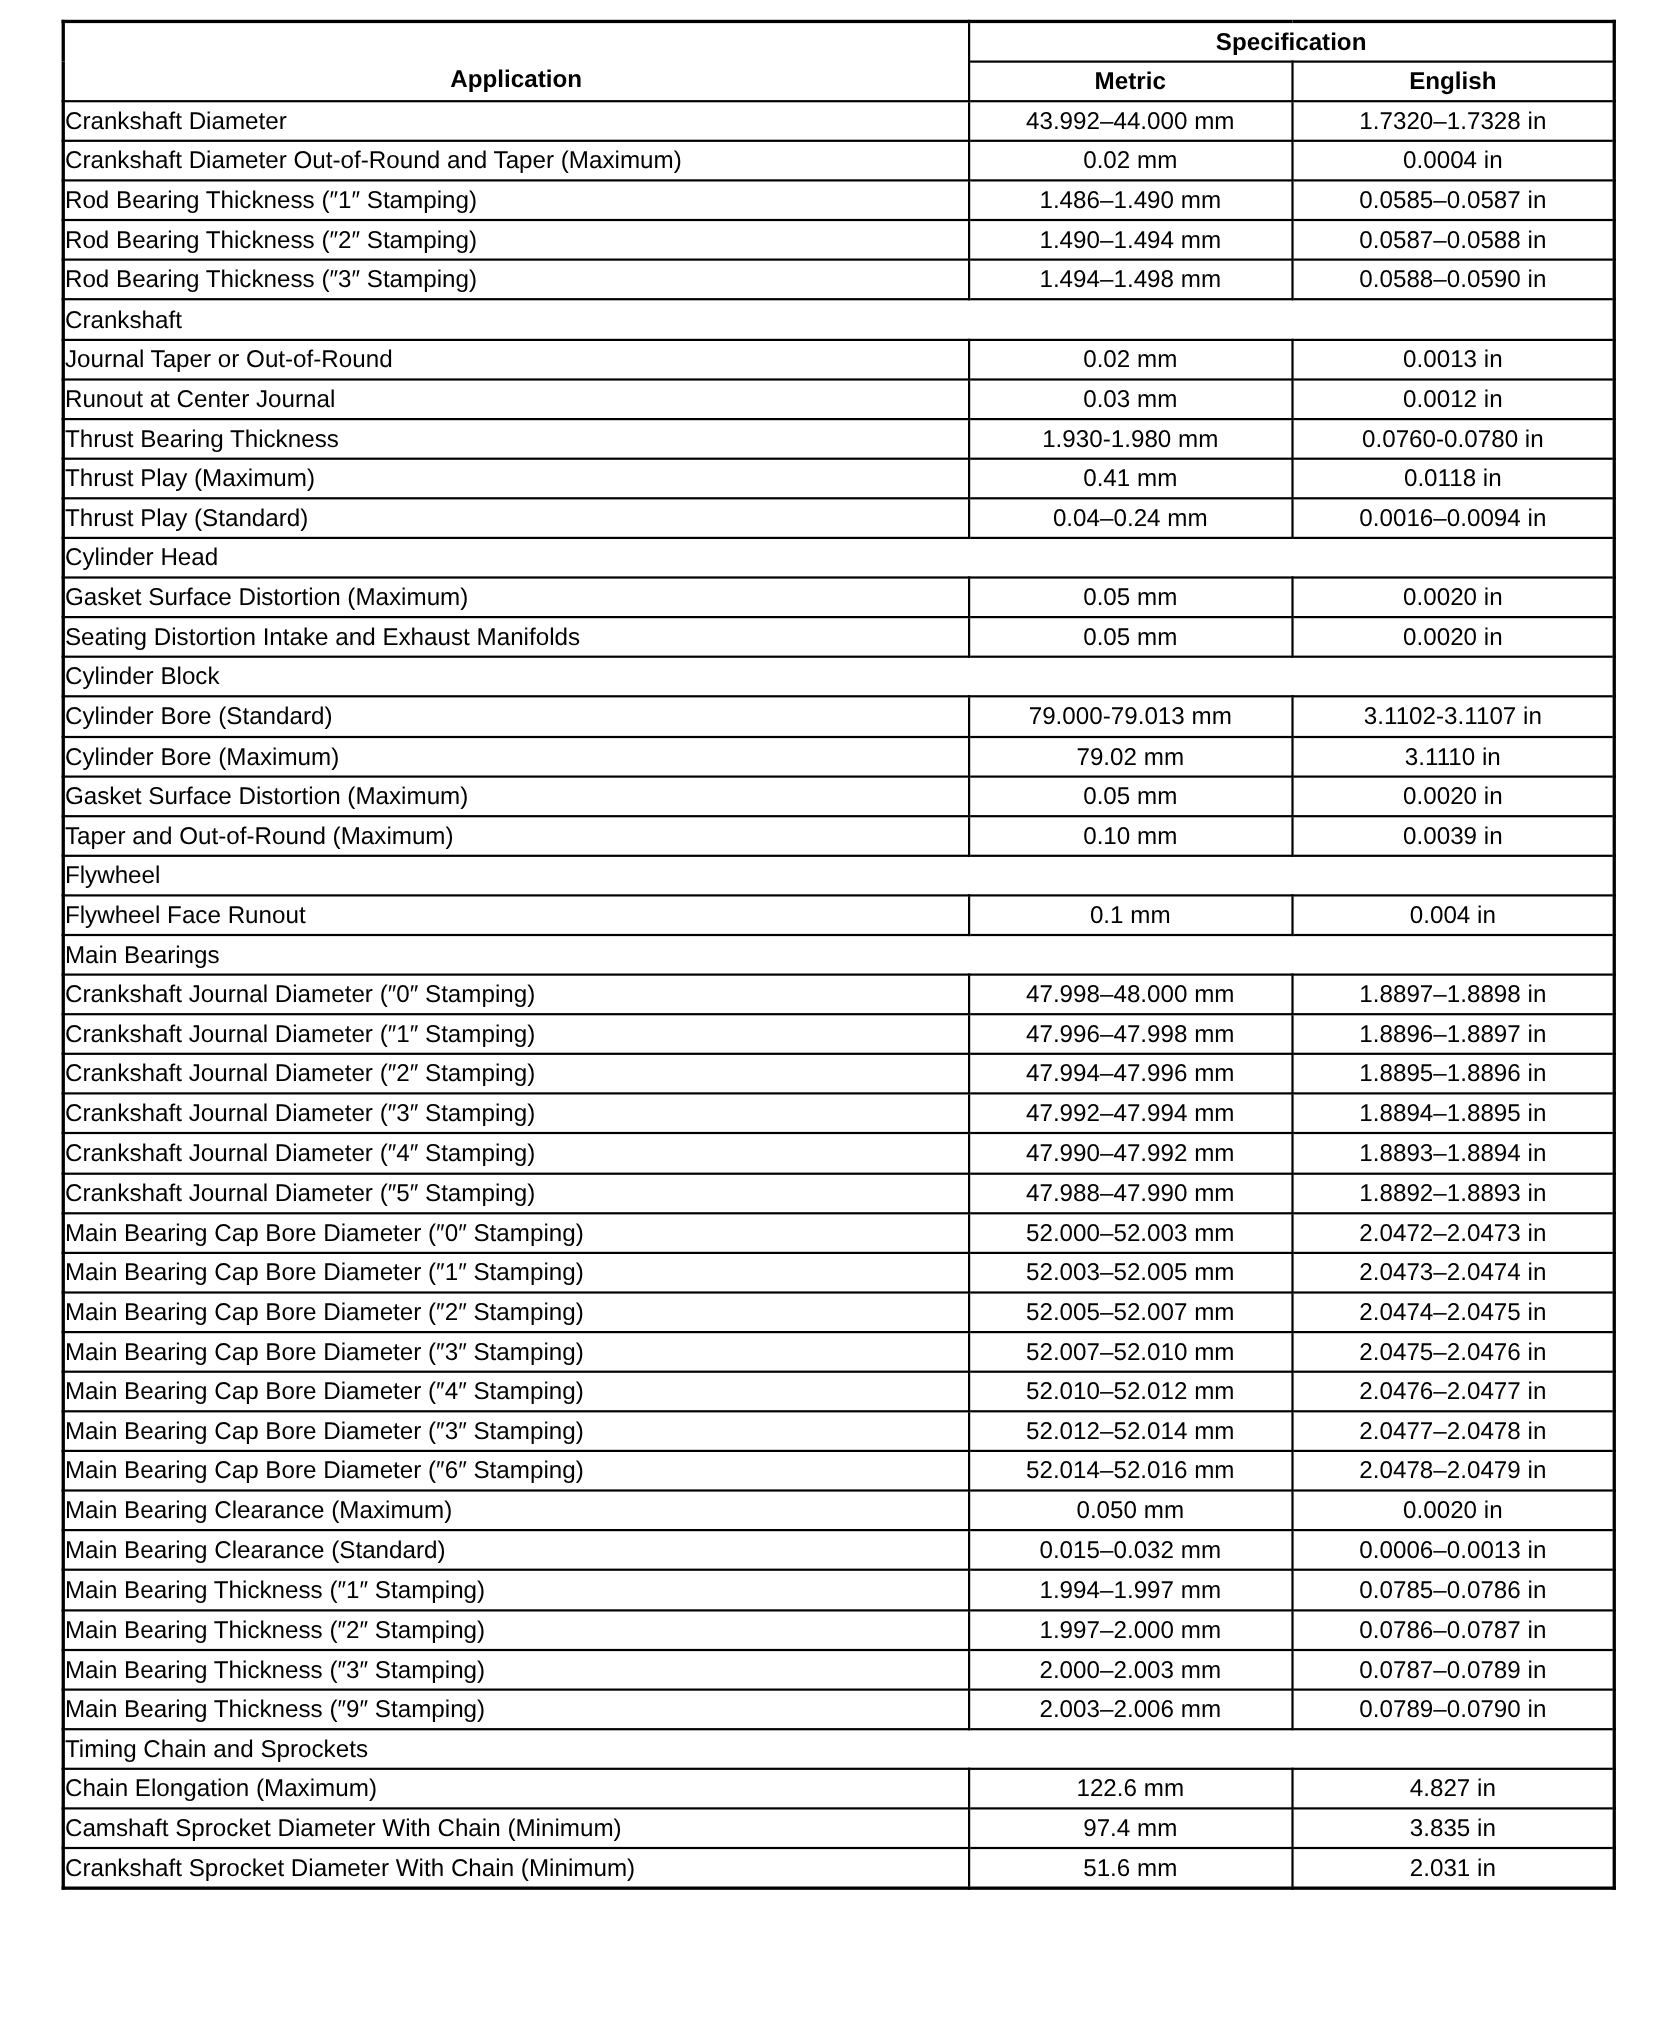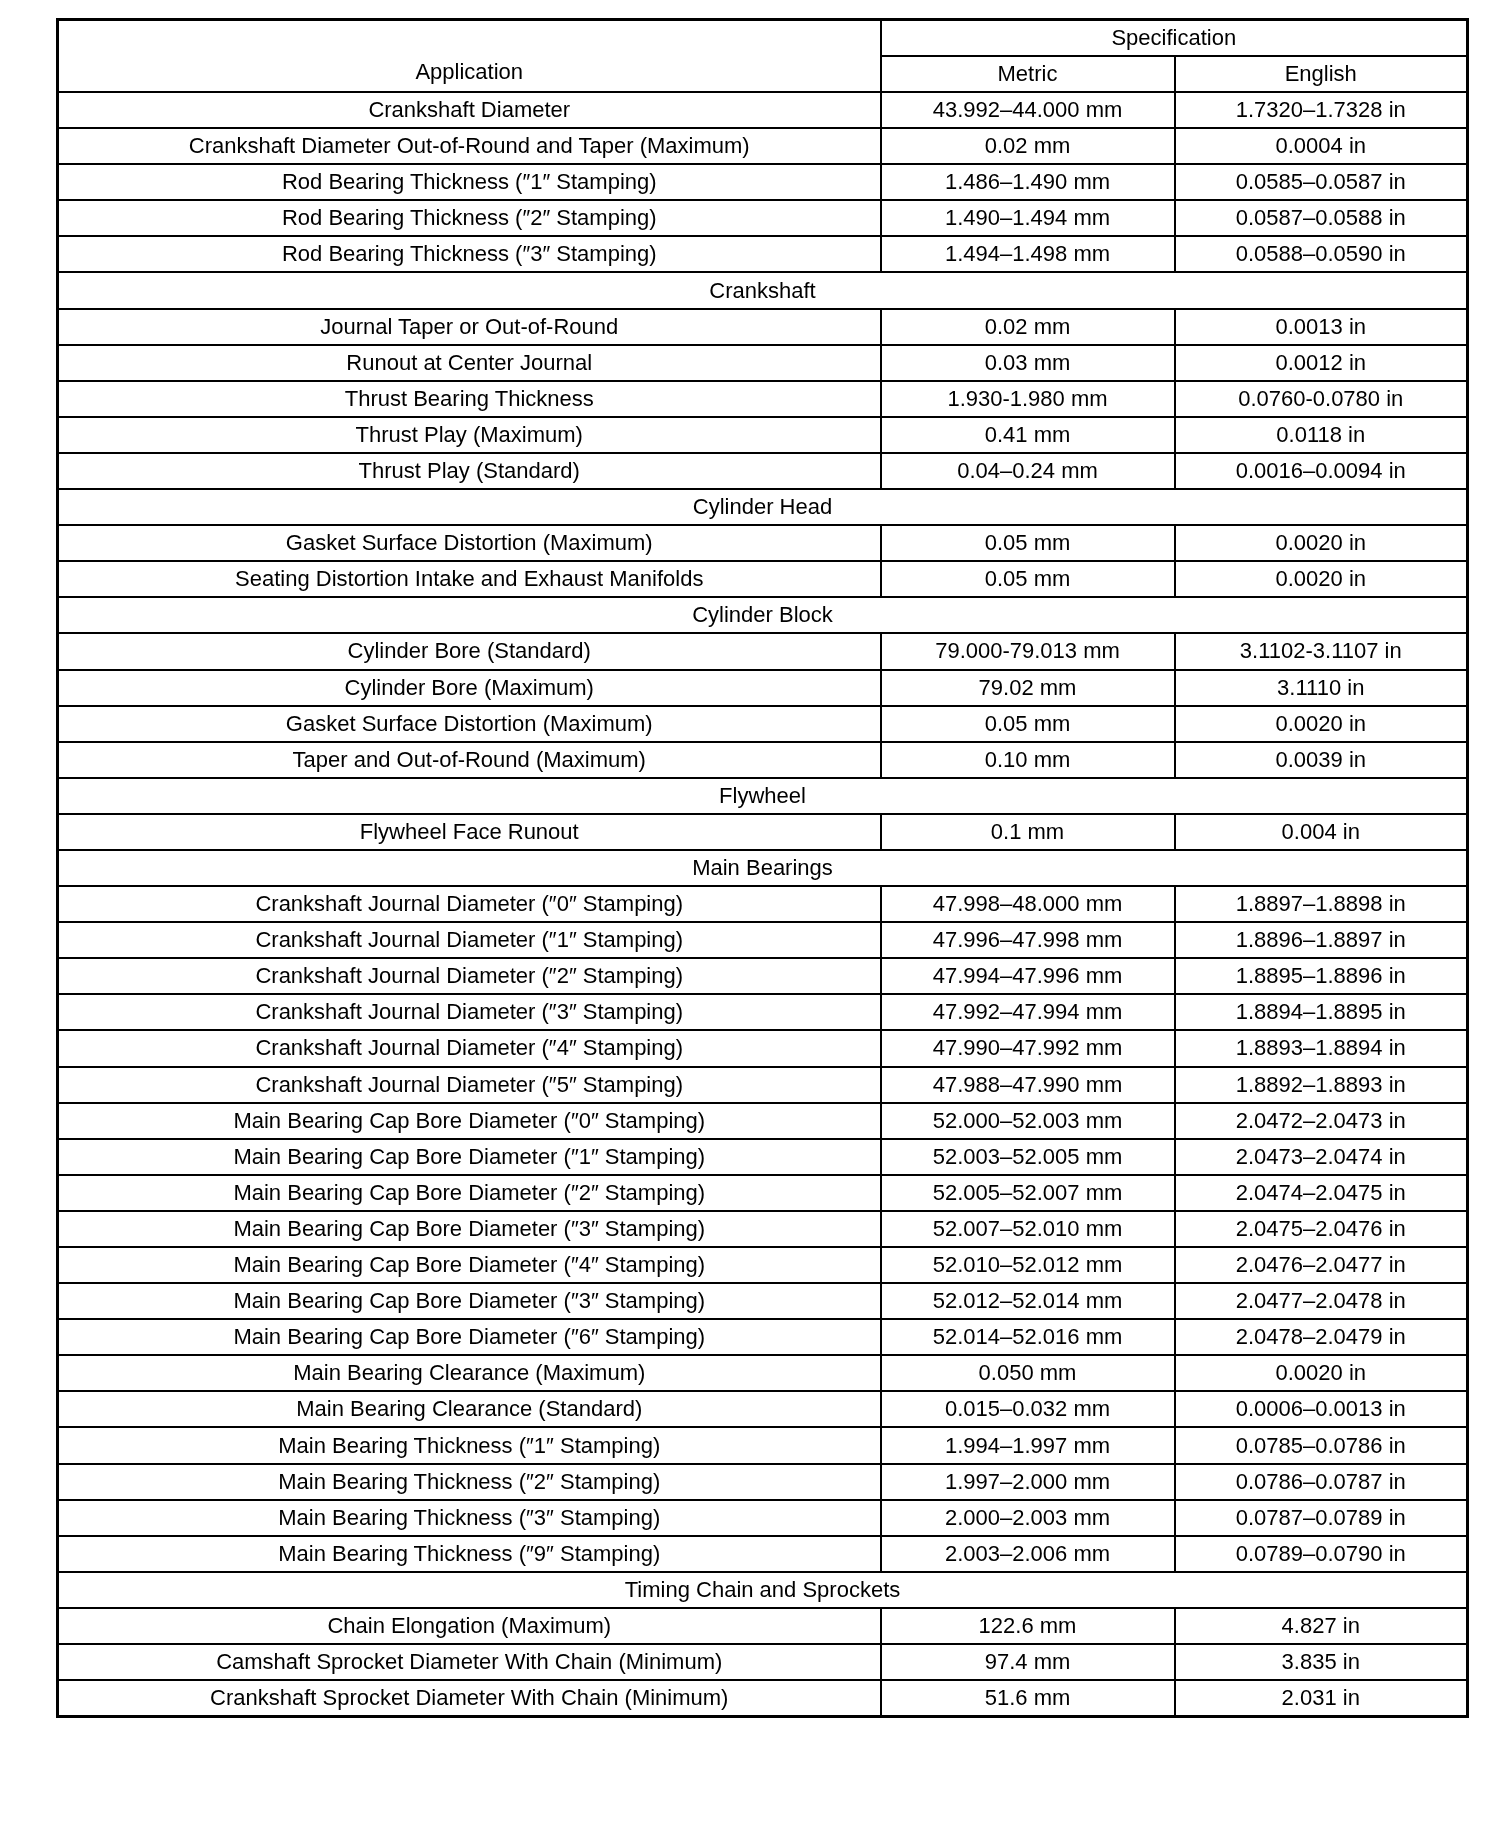--- a/index.html
+++ b/index.html
@@ -30,29 +30,29 @@
 
     #spec-table th, #spec-table td {
       border: 2.5px solid #000;
       padding: 0;
       font-size: 22px;
       line-height: 1;
       white-space: nowrap;
       overflow: hidden;
     }
     #spec-table th {
-      font-weight: normal;
+      font-weight: bold;
       text-align: center;
     }
     .h-top th { height: 34px; }
     .h-sub th { height: 34px; }
     .th-app { vertical-align: bottom; padding-bottom: 8px !important; }
 
     #spec-table td { height: 34.1px; }
-    td.label { text-align: center; padding-left: 34px; }
+    td.label { text-align: left; padding-left: 34px; }
     td.label.section { padding-left: 13px; }
     td.val { text-align: center; padding-top: 3px; }
     tr.section-row td { border-right: 2.5px solid #000; }
   </style>
 </head>
 <body>
 
 <table id="spec-table">
   <colgroup>
     <col class="c-app">

